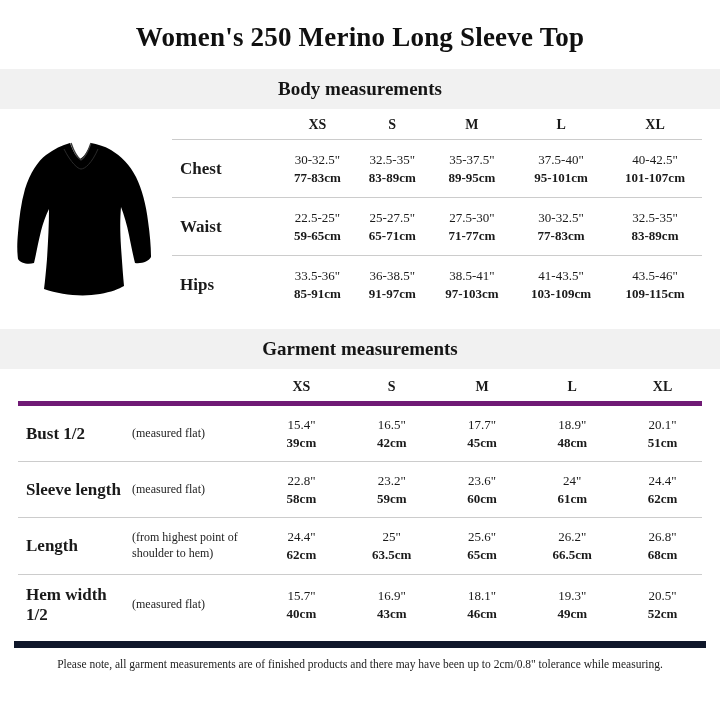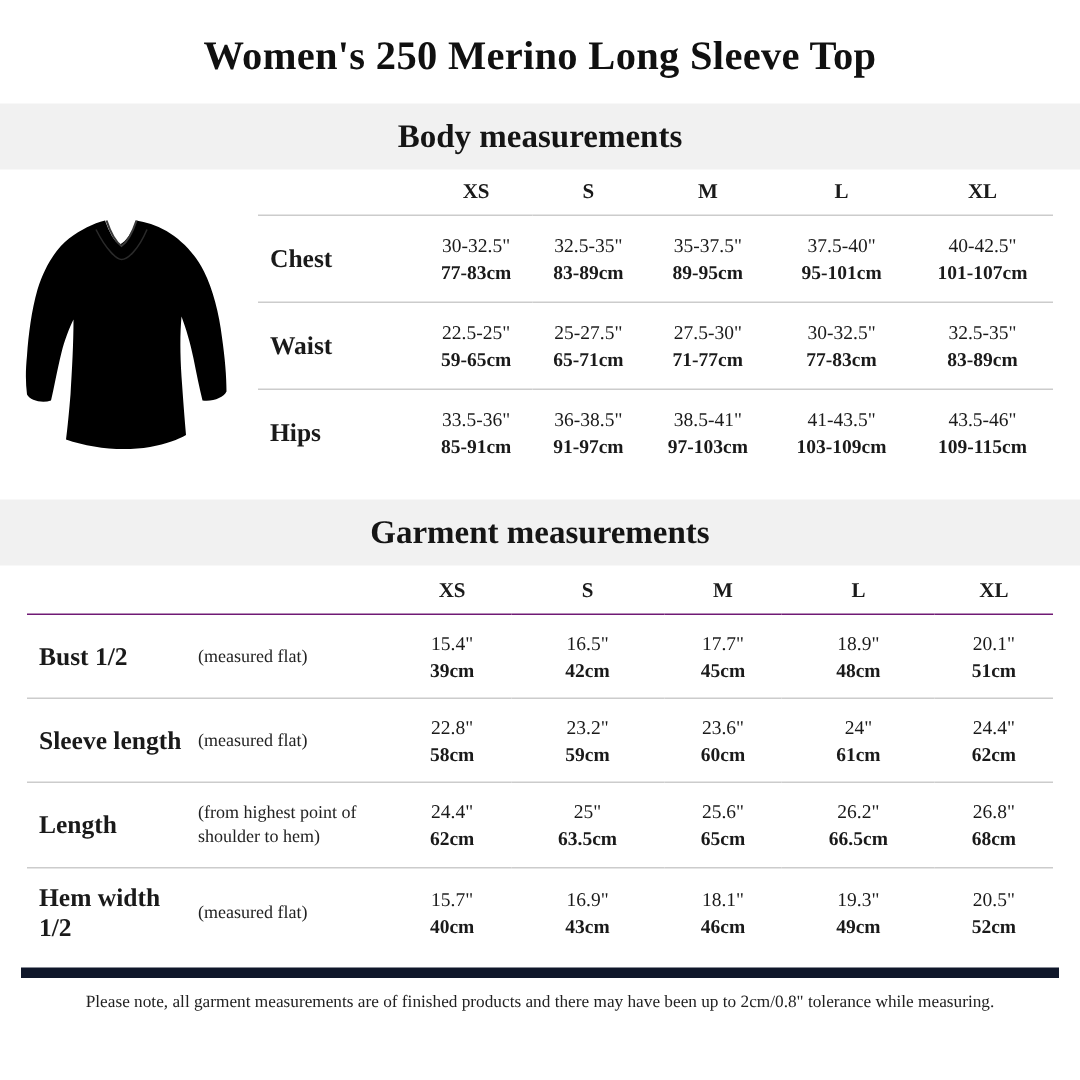--- a/index.html
+++ b/index.html
@@ -25,21 +25,21 @@
     font-size: 27px;
     font-weight: bold;
     letter-spacing: 0.2px;
     padding-top: 22px;
     padding-bottom: 16px;
     color: #101010;
   }
   .section-band {
     background: #f1f1f1;
     text-align: center;
-    font-size: 22px;
+    font-size: 19px;
     font-weight: bold;
     padding: 9px 0 9px 0;
     color: #151515;
   }
   
   .body-block {
     display: flex;
     align-items: flex-start;
     padding: 0;
   }
@@ -116,21 +116,21 @@
     font-size: 12px;
     width: 132px;
     color: #222;
     line-height: 1.3;
   }
   .garment-table tbody td {
     padding: 10px 2px 10px 2px;
     border-top: 1px solid #ccc;
   }
   .garment-table tbody tr:first-child td {
-    border-top: 1px solid #701a75;
+    border-top: 5px solid #701a75;
   }
   .footnote {
     text-align: center;
     font-size: 11.5px;
     color: #222;
     padding-top: 10px;
     border-top: 7px solid #0f172a;
     margin: 6px 14px 0 14px;
   }
 </style>

